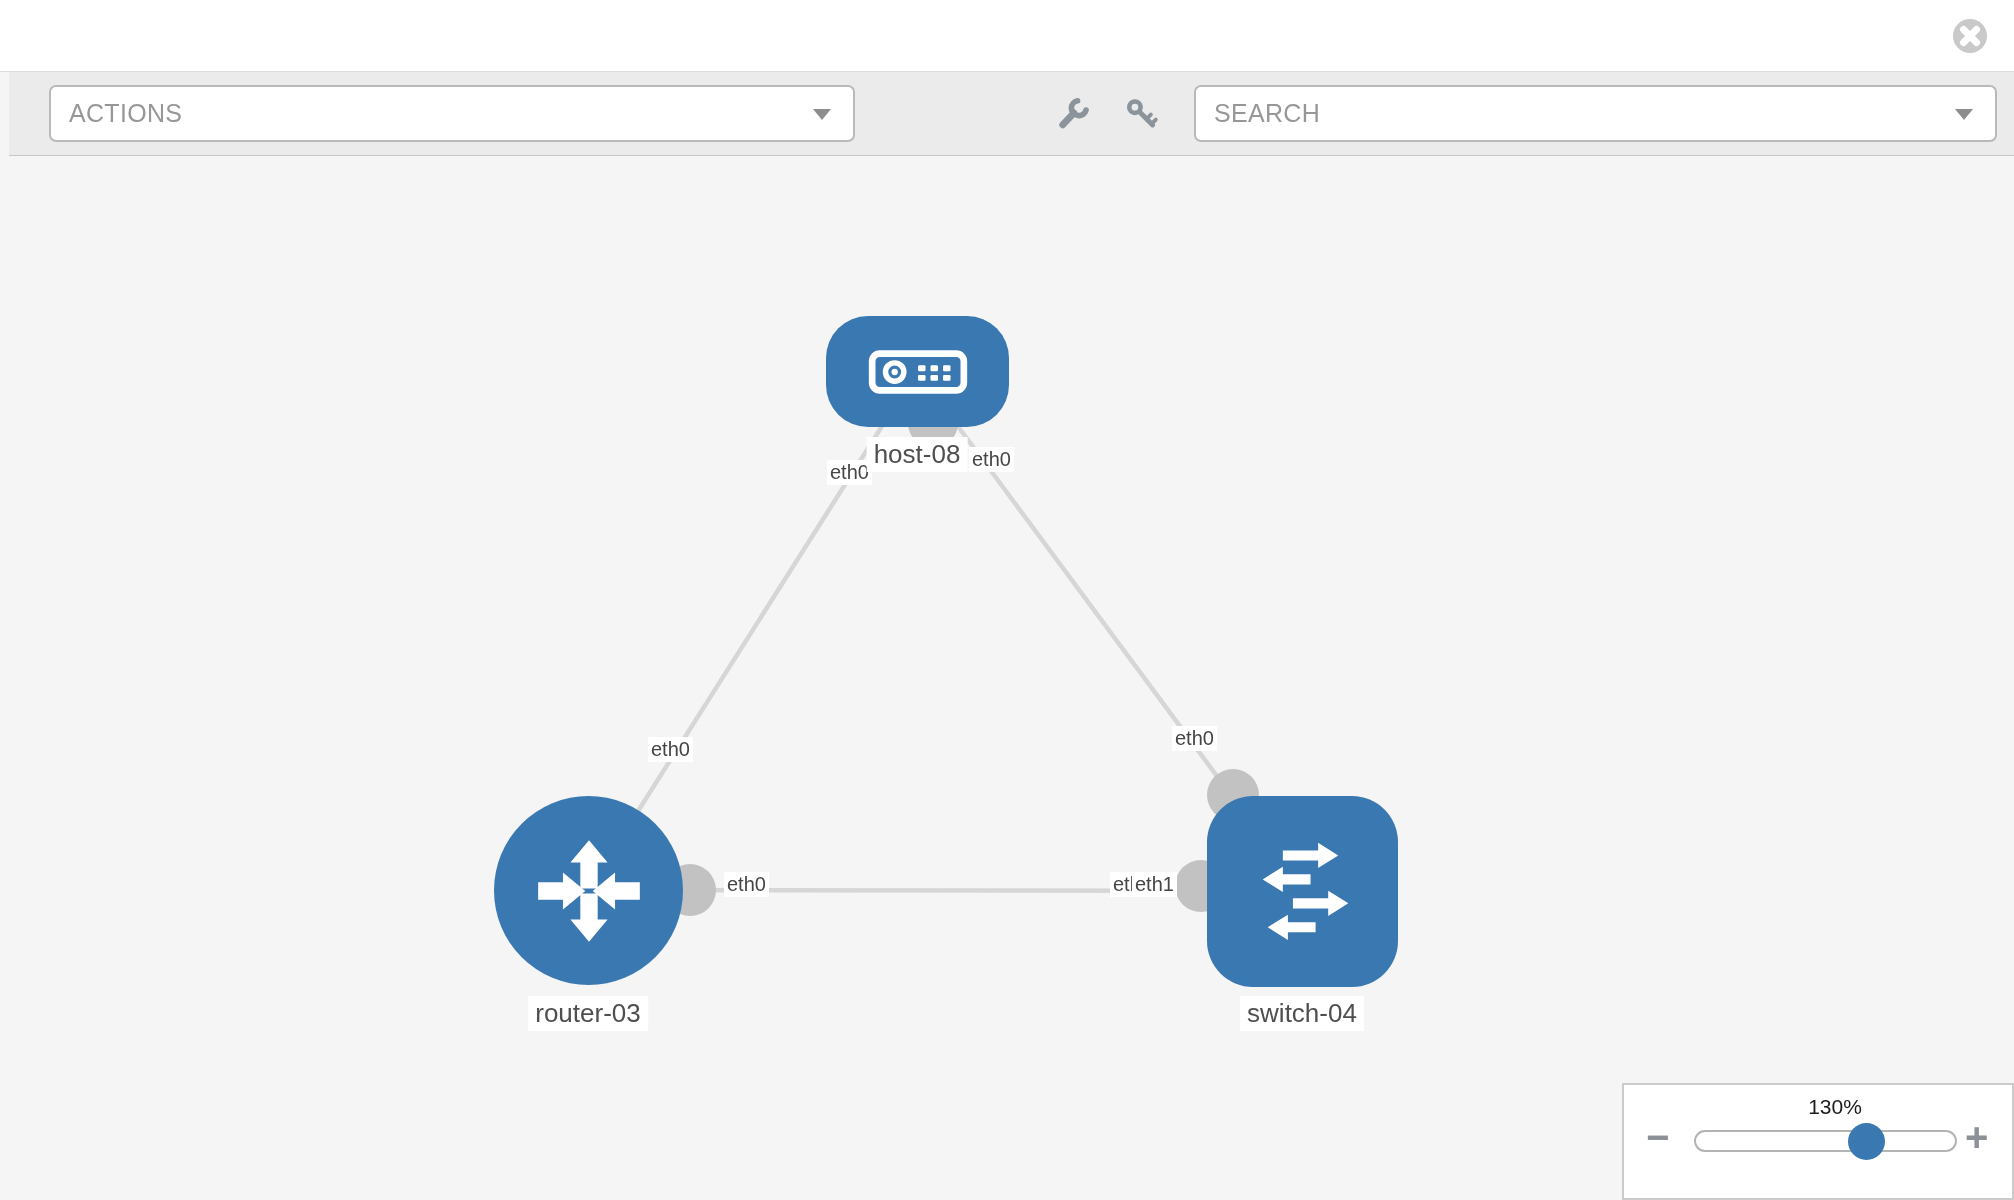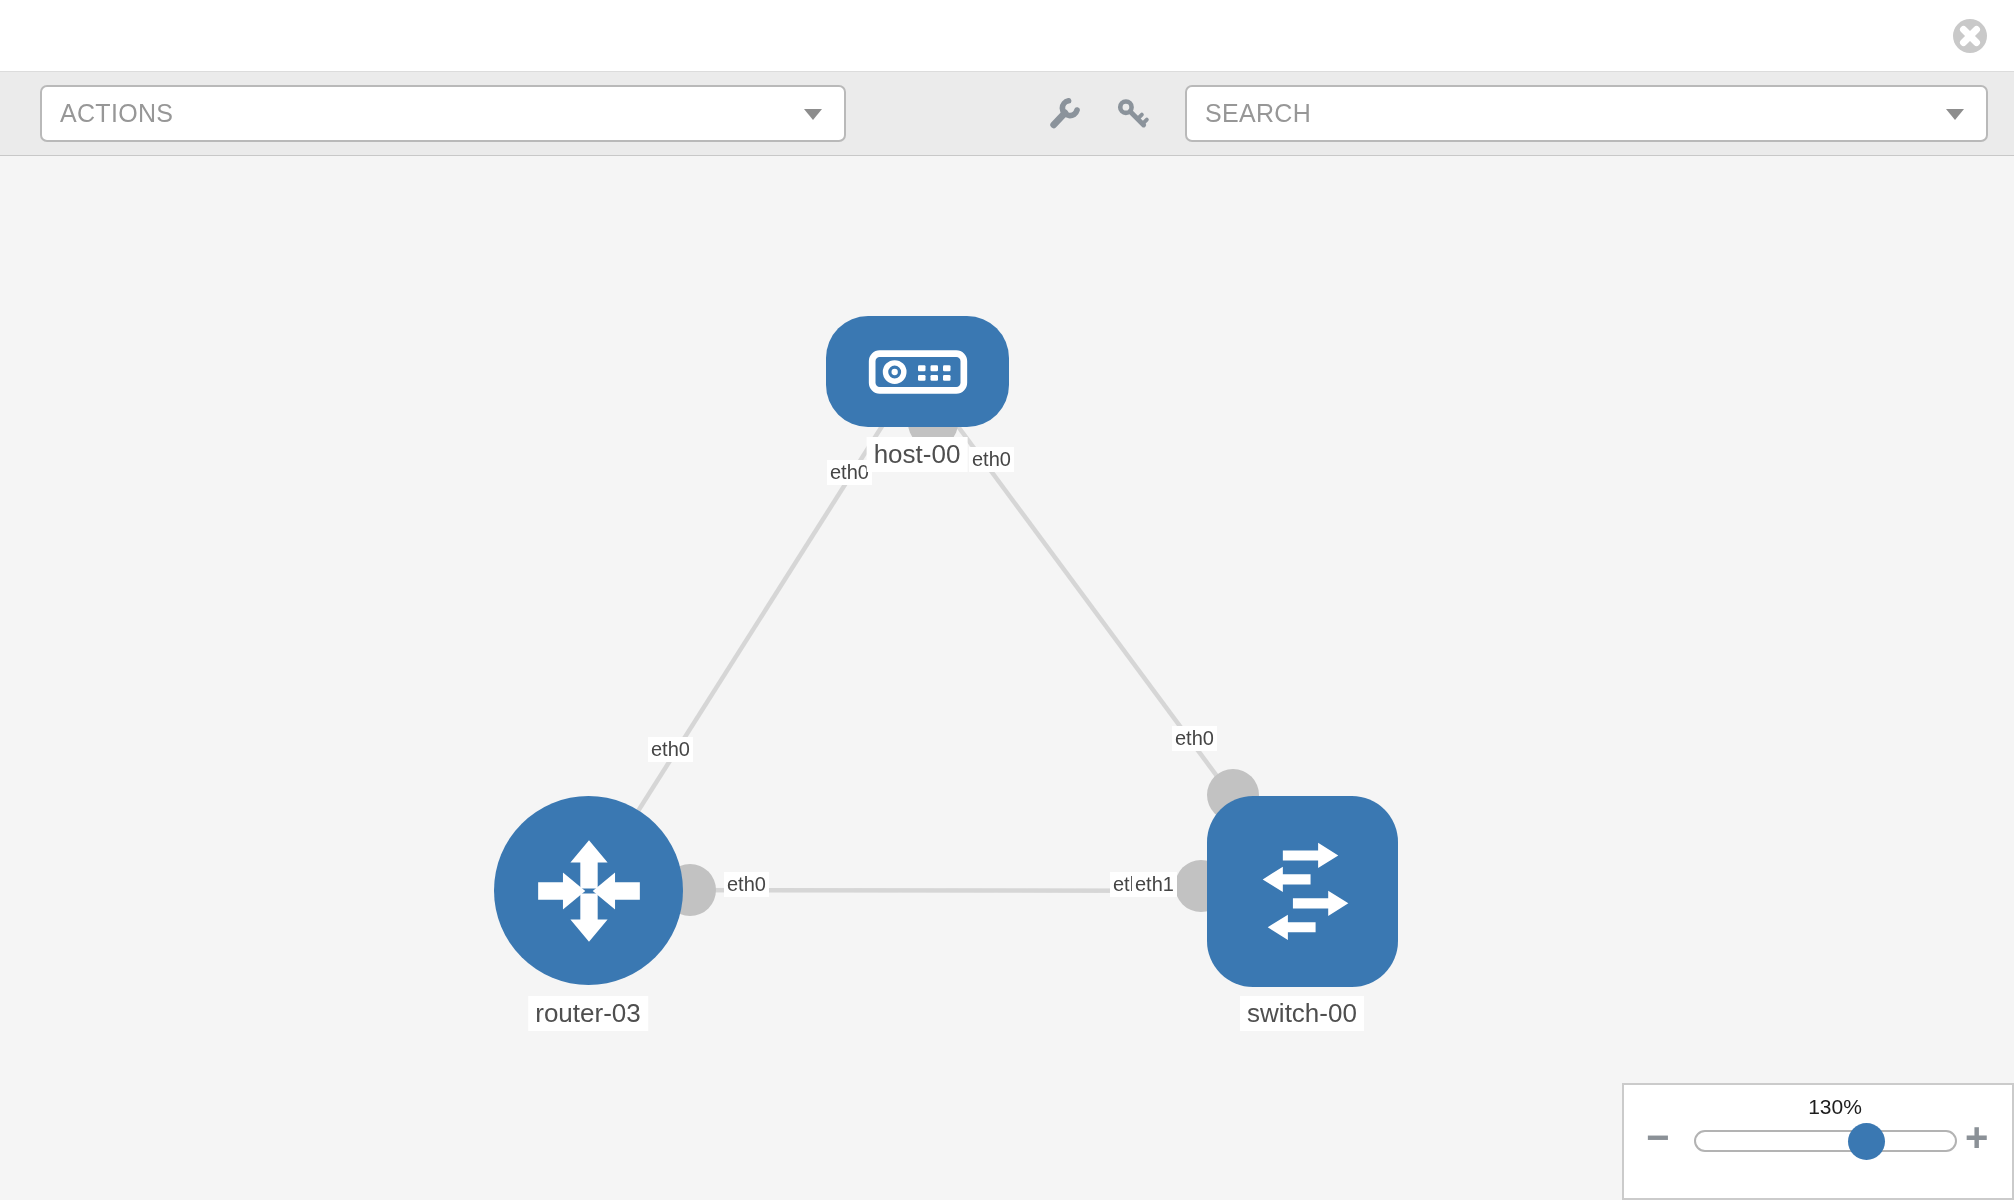--- a/index.html
+++ b/index.html
@@ -6,21 +6,21 @@
   html,body { width:2014px; height:1200px; }
   body { font-family: "Liberation Sans", sans-serif; background:#fff; overflow:hidden; }
   .app { position:relative; width:2014px; height:1200px; background:#f5f5f5; }
 
   
   .hdr { position:relative; height:72px; background:#ffffff; border-bottom:1px solid #dcdcdc; }
   .hdr-title { position:absolute; left:40px; top:0; line-height:71px; font-size:27px; font-weight:bold; color:#4e4e4e; letter-spacing:0.2px; }
   .close-btn { position:absolute; right:26px; top:18px; width:36px; height:36px; cursor:pointer; }
 
   
-  .tbar { position:relative; height:84px; background:#ebebeb; border-bottom:1px solid #c8c8c8; }
+  .tbar { position:relative; height:84px; background:#ebebeb; border-bottom:1px solid #c8c8c8;margin-left:9px; }
   .drop { position:absolute; top:13px; height:57px; background:#fff; border:2px solid #b9b9b9; border-radius:7px; }
   .drop-label { position:absolute; left:18px; top:0; line-height:53px; font-size:25px; color:#979797; letter-spacing:0.3px; }
   .caret { position:absolute; right:22px; top:22px; width:0; height:0;
            border-left:9px solid transparent; border-right:9px solid transparent; border-top:11px solid #8d8d8d; }
   .drop-actions { left:40px; width:806px; }
   .drop-search  { left:1185px; width:803px; }
   .tool-btn { position:absolute; top:19px; width:48px; height:48px; display:flex; align-items:center; justify-content:center; cursor:pointer; }
   .tool-wrench { left:1041px; }
   .tool-key   { left:1109px; }
 
@@ -135,23 +135,23 @@
       <svg width="126" height="126" viewBox="0 0 100 100">
         <g fill="#fff">
           <polygon points="78,21 62,11 62,17 34,17 34,25 62,25 62,31"></polygon>
           <polygon points="18,40 34,30 34,36 56,36 56,44 34,44 34,50"></polygon>
           <polygon points="86,59 70,49 70,55 42,55 42,63 70,63 70,69"></polygon>
           <polygon points="22,78 38,68 38,74 60,74 60,82 38,82 38,88"></polygon>
         </g>
       </svg>
     </div>
 
-    <div class="node-label" style="left:917px; top:281px;">host-00</div>
+    <div class="node-label" style="left:917px; top:281px;">host-08</div>
     <div class="node-label" style="left:588px; top:840px;">router-03</div>
-    <div class="node-label" style="left:1302px; top:840px;">switch-00</div>
+    <div class="node-label" style="left:1302px; top:840px;">switch-04</div>
 
     <div class="if-label" style="left:827px;  top:304px;">eth0</div>
     <div class="if-label" style="left:969px;  top:291px;">eth0</div>
     <div class="if-label" style="left:648px;  top:581px;">eth0</div>
     <div class="if-label" style="left:1172px; top:570px;">eth0</div>
     <div class="if-label" style="left:724px;  top:716px;">eth0</div>
     <div class="if-label" style="left:1110px; top:716px;">eth1</div>
     <div class="if-label" style="left:1132px; top:716px;">eth1</div>
 
     <div class="zoom-panel">

